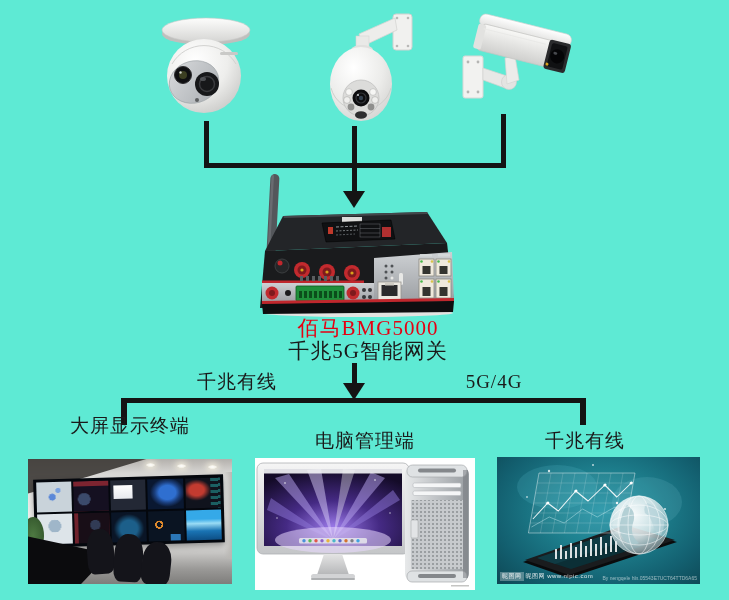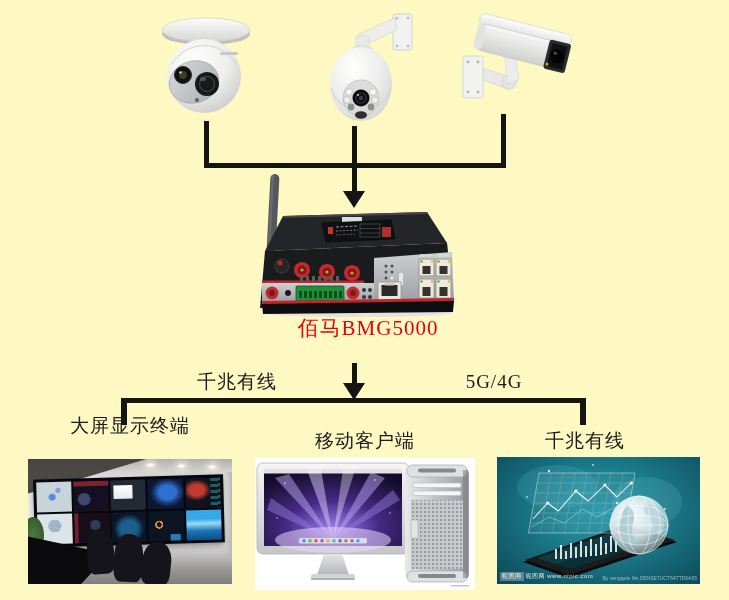--- a/index.html
+++ b/index.html
@@ -1,16 +1,16 @@
 <!DOCTYPE html>
 <html><head>
 <meta charset="utf-8">
 <style>
   html,body{margin:0;padding:0;background:#ffffff;}
-  #canvas{position:relative;width:729px;height:600px;background:#fef9c3;overflow:hidden;
+  #canvas{position:relative;width:729px;height:600px;background:#5eead4;overflow:hidden;
           font-family:"Liberation Serif","DejaVu Serif",serif;color:#1a1a1a;}
   .abs{position:absolute;}
   .ln{position:absolute;background:#141414;}
   .arrow-down{position:absolute;width:0;height:0;border-left:11px solid transparent;
               border-right:11px solid transparent;border-top:17px solid #141414;}
   .lbl{position:absolute;text-align:center;font-size:19px;line-height:22px;color:#1a1a1a;
        letter-spacing:1px;white-space:nowrap;}
   .gw-line{position:absolute;left:253px;width:230px;text-align:center;font-size:21px;
        line-height:22px;letter-spacing:1px;white-space:nowrap;}
   .red{color:#e60012;}
@@ -280,31 +280,32 @@
           <circle cx="182" cy="111.5" r="1.3" fill="#d8c14a"></circle>
         <circle cx="188.5" cy="111.5" r="1.3" fill="#49b84a"></circle>
           <circle cx="199" cy="111.5" r="1.3" fill="#d8c14a"></circle>
       </g>
       <polygon points="12,131 204,128 204,131.5 12,134.5" fill="#c0272d"></polygon>
       <polygon points="12,134 204,131 203,142 13,144" fill="#0e0e10"></polygon>
     </svg>
   </div>
 
   <div class="gw-line red" style="top:317px;">佰马BMG5000</div>
+  <div class="gw-line" style="top:340px;">千兆5G智能网关</div>
 
   <div class="ln" style="left:352px;top:363px;width:5px;height:23px;"></div>
   <div class="arrow-down" style="left:343px;top:383px;"></div>
   <div class="ln" style="left:121px;top:398px;width:465px;height:5px;"></div>
   <div class="ln" style="left:121px;top:398px;width:6px;height:27px;"></div>
   <div class="ln" style="left:580px;top:398px;width:6px;height:27px;"></div>
   <div class="lbl" style="left:167px;top:371px;width:140px;">千兆有线</div>
   <div class="lbl" style="left:424px;top:371px;width:140px;">5G/4G</div>
 
   <div class="lbl" style="left:28px;top:415px;width:204px;">大屏显示终端</div>
-  <div class="lbl" style="left:255px;top:430px;width:220px;">移动客户端</div>
+  <div class="lbl" style="left:255px;top:430px;width:220px;">电脑管理端</div>
   <div class="lbl" style="left:480px;top:430px;width:210px;">千兆有线</div>
 
   <div class="room">
     <div class="room-dark"></div>
     <div class="clight" style="left:58%;top:4px;"></div>
     <div class="clight" style="left:73%;top:5px;"></div>
     <div class="clight" style="left:88%;top:6px;"></div>
     <div class="vwall">
       <div class="t1"></div>
       <div class="t2"></div>

